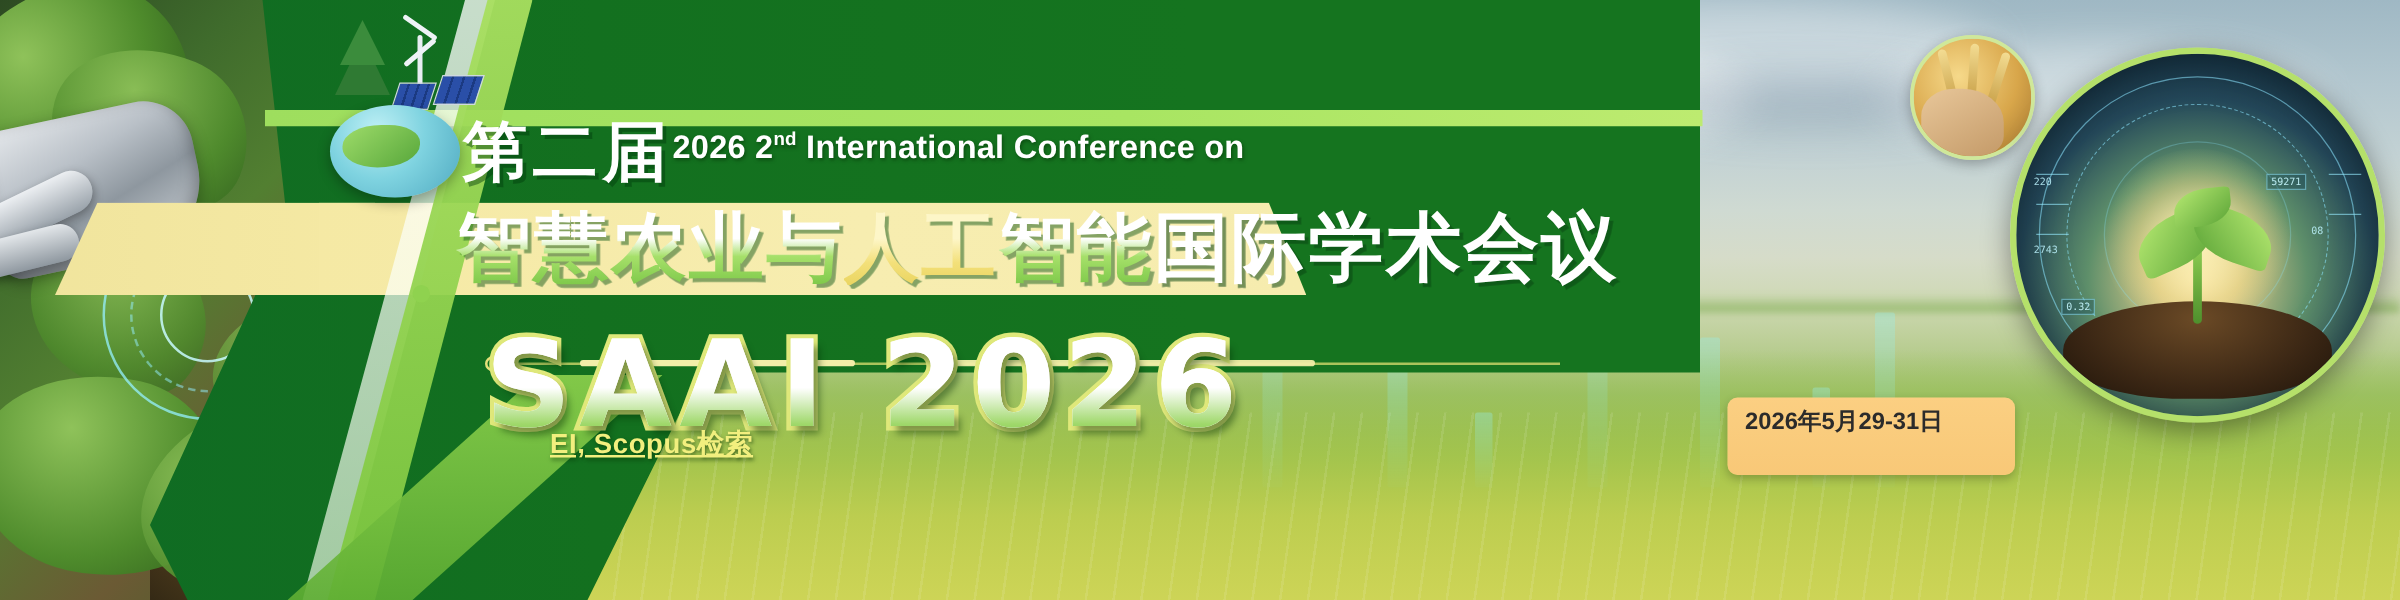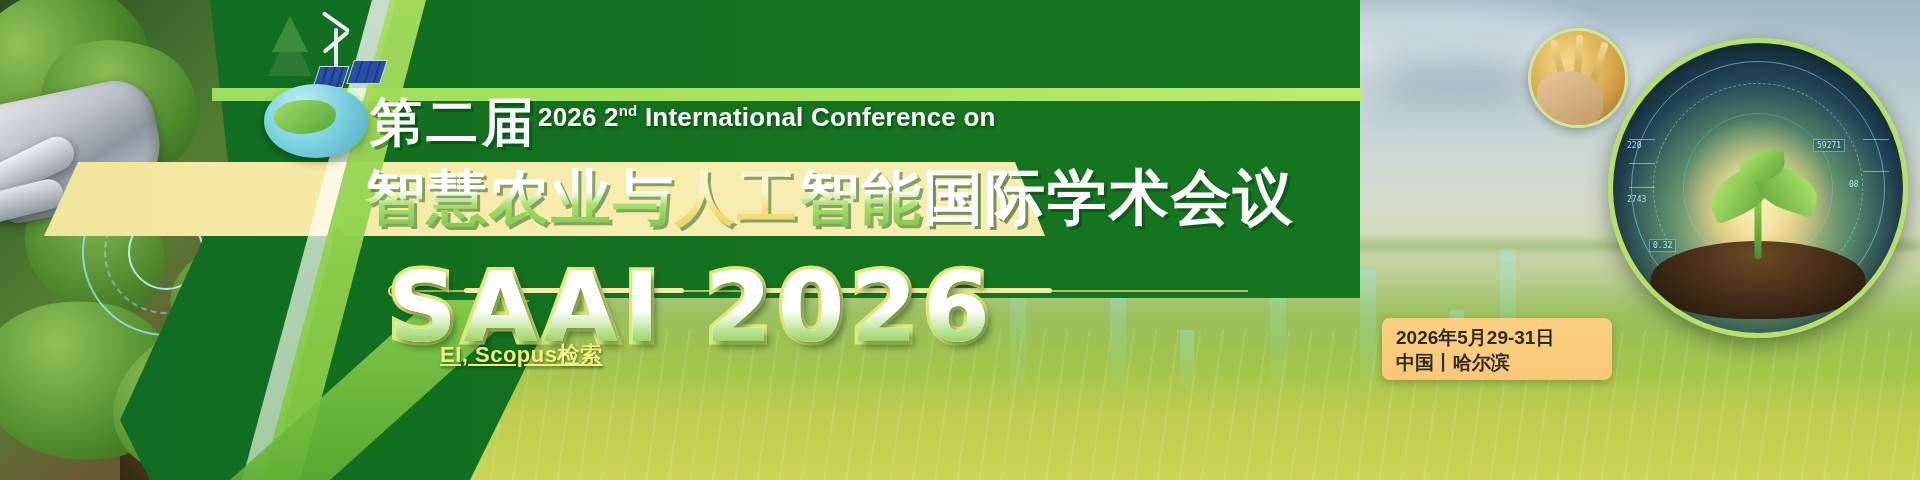--- a/index.html
+++ b/index.html
@@ -269,21 +269,20 @@
     <div class="div-thick2"></div>
   </div>
 
   <div class="saai">SAAI 2026</div>
   <div class="saai-top">SAAI 2026</div>
 
   <div class="ei-scopus">EI, Scopus检索</div>
 
   <div class="date-box">
     <div class="date-line">2026年5月29-31日</div>
-    <div class="date-line">中国丨哈尔滨</div>
   </div>
 
   <div class="wheat-circle">
     <div class="wheat-stalk" style="left:24px;top:8px;transform:rotate(-14deg);"></div>
     <div class="wheat-stalk" style="left:44px;top:4px;transform:rotate(4deg);"></div>
     <div class="wheat-stalk" style="left:64px;top:10px;transform:rotate(18deg);"></div>
     <div class="wheat-hand"></div>
   </div>
 
   <div class="big-circle">

